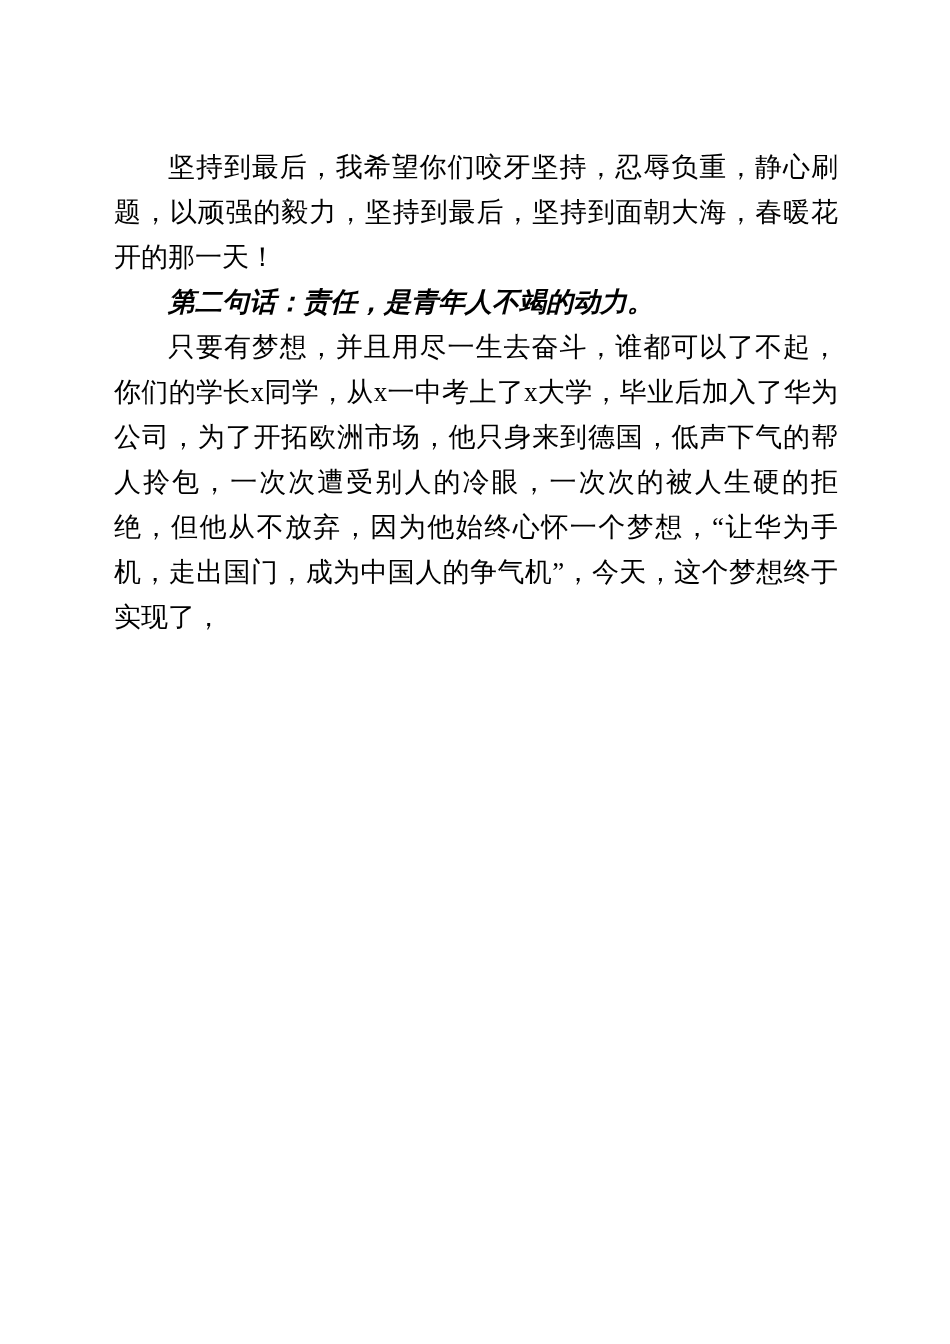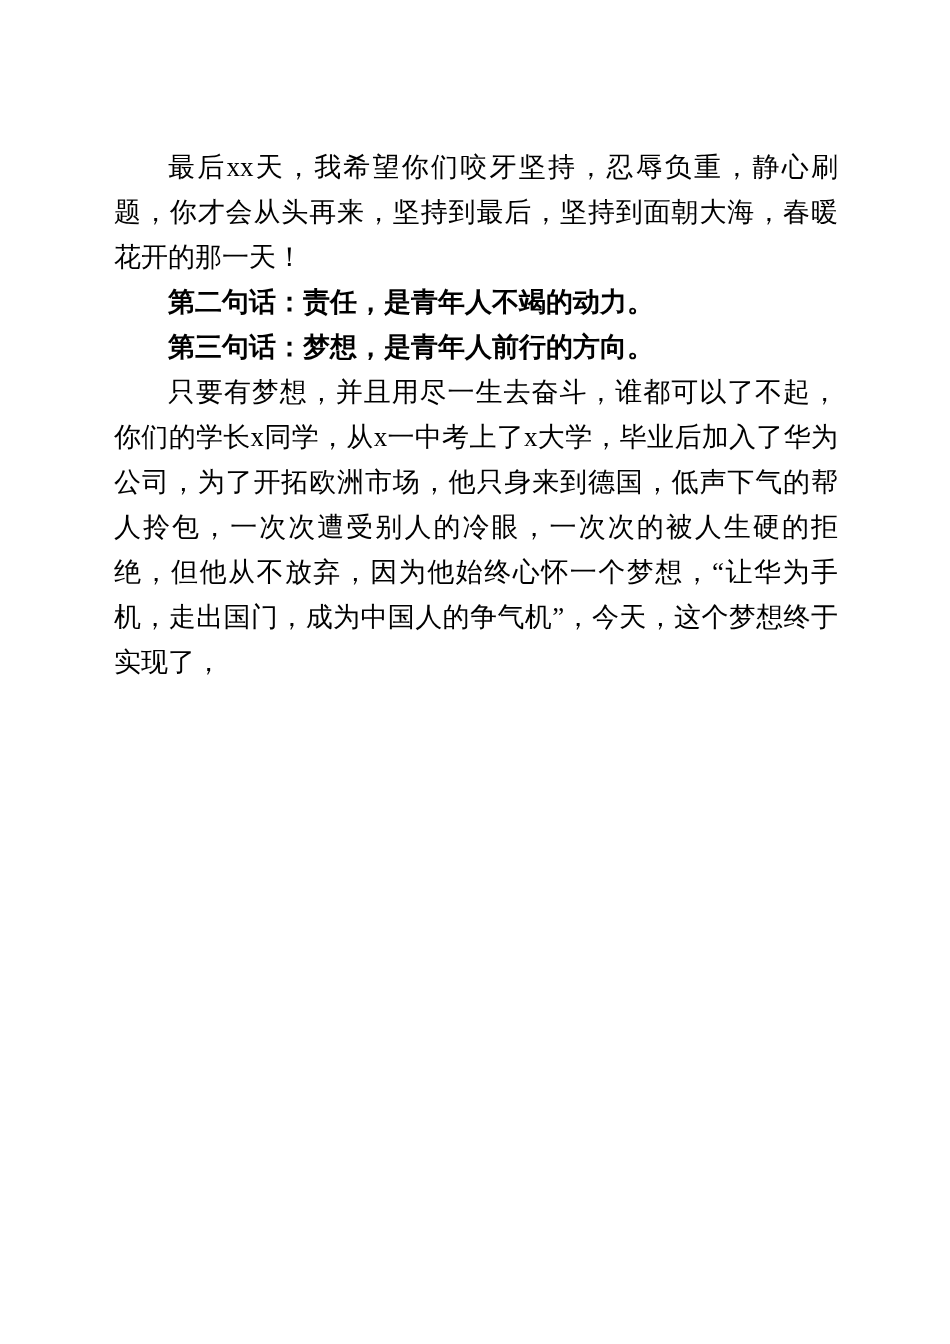--- a/index.html
+++ b/index.html
@@ -23,23 +23,23 @@
   .para {
     margin: 0;
     text-indent: 2em;
     text-align: justify;
     text-justify: inter-ideograph;
     word-break: break-all;
     font-kerning: none;
   }
   .heading {
     font-weight: bold;
+    font-style: italic;
   }
 </style>
 </head>
 <body>
 
 <div class="page">
-  <p class="para">最后xx天，我希望你们咬牙坚持，忍辱负重，静心刷题，你才会从头再来，坚持到最后，坚持到面朝大海，春暖花开的那一天！</p>
+  <p class="para">坚持到最后，我希望你们咬牙坚持，忍辱负重，静心刷题，以顽强的毅力，坚持到最后，坚持到面朝大海，春暖花开的那一天！</p>
   <p class="para heading">第二句话：责任，是青年人不竭的动力。</p>
-  <p class="para heading">第三句话：梦想，是青年人前行的方向。</p>
   <p class="para">只要有梦想，并且用尽一生去奋斗，谁都可以了不起，你们的学长x同学，从x一中考上了x大学，毕业后加入了华为公司，为了开拓欧洲市场，他只身来到德国，低声下气的帮人拎包，一次次遭受别人的冷眼，一次次的被人生硬的拒绝，但他从不放弃，因为他始终心怀一个梦想，“让华为手机，走出国门，成为中国人的争气机”，今天，这个梦想终于实现了，</p>
 </div>
 
 </body></html>

